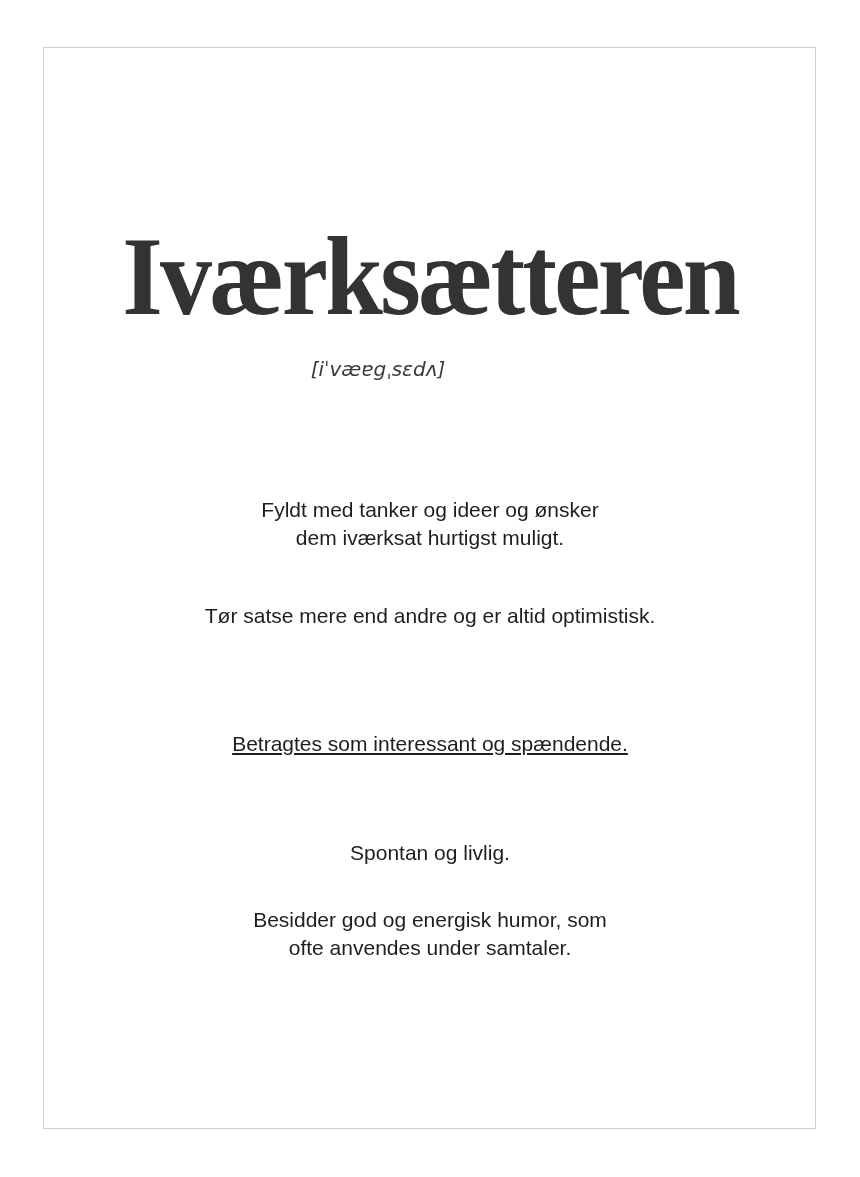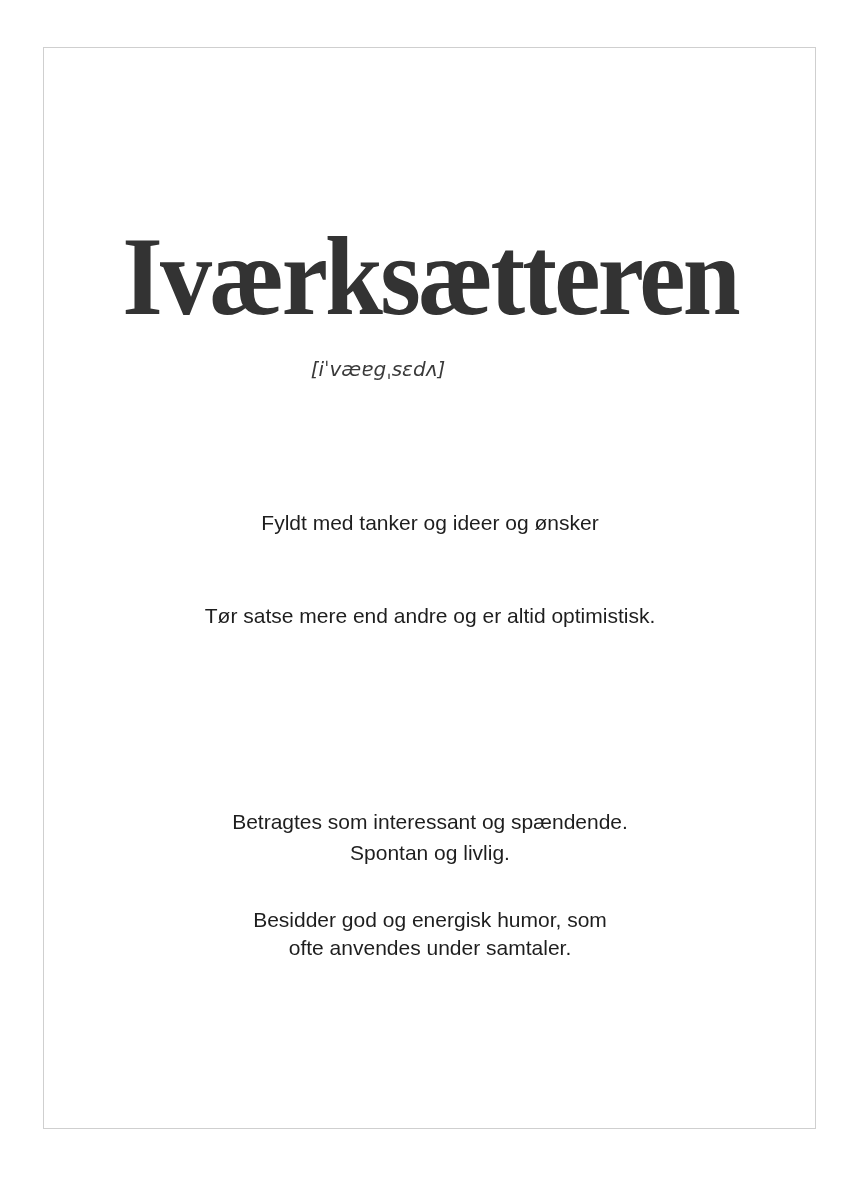--- a/index.html
+++ b/index.html
@@ -59,38 +59,39 @@
     text-align: center;
     font-family: "Liberation Sans", "DejaVu Sans", sans-serif;
     font-size: 21px;
     line-height: 28px;
     color: #1e1e1e;
   }
   .definition .line {
     display: block;
     white-space: nowrap;
   }
-  #p0 { top: 509px; text-align: center; }
+  #p0 { top: 496px; text-align: center; }
   #p1 { top: 602px; }
   #p2 { top: 675px; }
-  #p3 { top: 808px; }
+  #p3 { top: 730px; text-decoration: underline; }
   #p4 { top: 839px; }
   #p5 { top: 906px; }
 </style>
 </head>
 <body>
 
 <div class="poster-frame"></div>
 
 <h1 class="title" style="margin:0;">Iværksætteren</h1>
 
 <div class="pronunciation">[iˈvæɐgˌsɛdʌ]</div>
 
 <div class="definition" id="p0">
   <span class="line">Fyldt med tanker og ideer og ønsker</span>
+  <span class="line">dem iværksat hurtigst muligt.</span>
 </div>
 
 <div class="definition" id="p1">
   <span class="line">Tør satse mere end andre og er altid optimistisk.</span>
 </div>
 
 <div class="definition" id="p2">
 </div>
 
 <div class="definition" id="p3">

